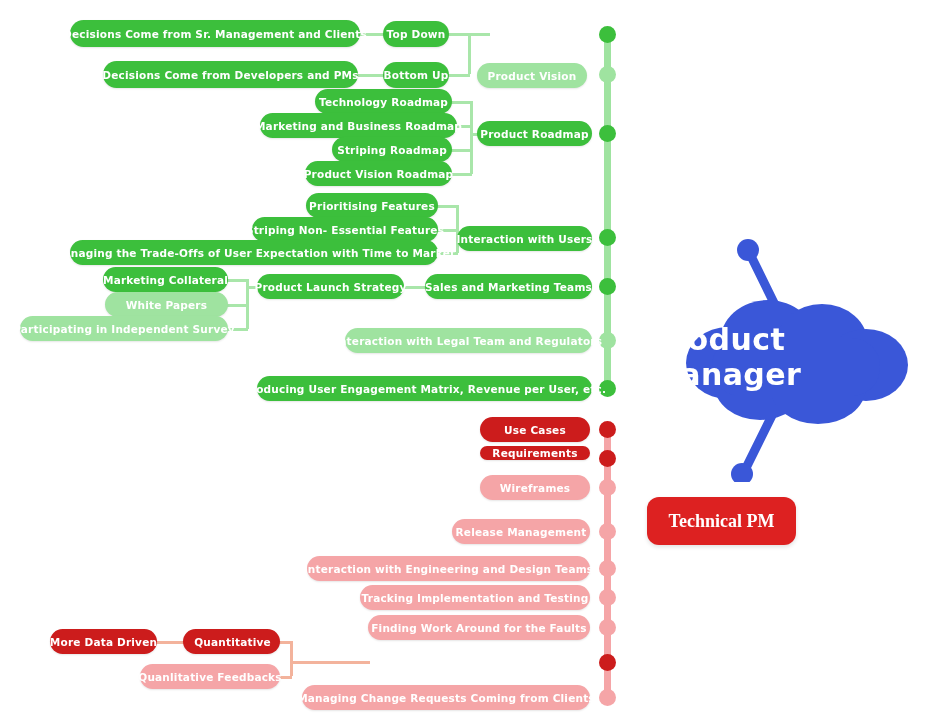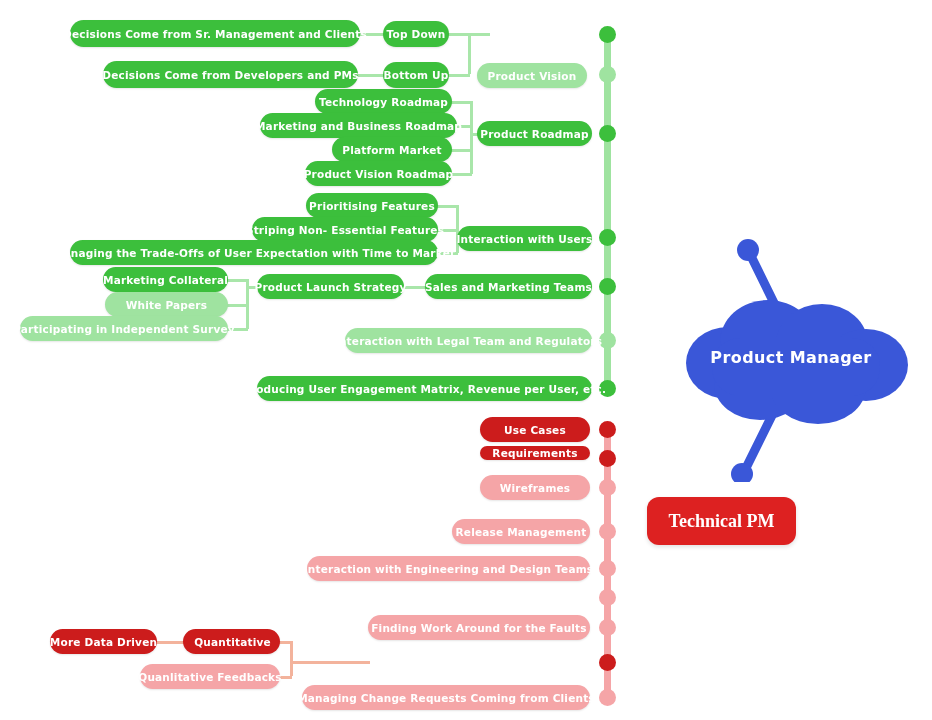--- a/index.html
+++ b/index.html
@@ -44,21 +44,21 @@
     border-radius:12px;color:#fff;font-size:18px;font-weight:700;
     box-shadow:0 2px 4px rgba(0,0,0,.12);
   }
   .role-green{background:#34c234;}
   .role-red{background:#dd2121;}
 
   .cloud-wrap{position:absolute;left:650px;top:232px;width:282px;height:250px;}
   .cloud-label{
     position:absolute;left:0;top:0;width:282px;height:250px;
     display:flex;align-items:center;justify-content:center;
-    color:#fff;font-size:16px;font-weight:700;letter-spacing:.4px;
+    color:#fff;font-size:30px;font-weight:700;letter-spacing:.4px;
     pointer-events:none;
   }
 </style>
 </head>
 <body>
 
 <div class="canvas">
 
   <div class="spine green" style="left:604px;top:30px;height:364px;"></div>
 
@@ -98,21 +98,21 @@
 
   <div class="conn-h cg" style="left:450px;top:101px;width:22px;"></div>
   <div class="conn-h cg" style="left:455px;top:125px;width:17px;"></div>
   <div class="conn-h cg" style="left:450px;top:149px;width:22px;"></div>
   <div class="conn-h cg" style="left:450px;top:173px;width:22px;"></div>
   <div class="conn-v cg" style="left:470px;top:101px;height:73px;"></div>
   <div class="conn-h cg" style="left:470px;top:133px;width:12px;"></div>
 
   <div class="pill g-dark" style="left:315px;top:89px;width:137px;height:25px;">Technology Roadmap</div>
   <div class="pill g-dark" style="left:260px;top:113px;width:197px;height:25px;">Marketing and Business Roadmap</div>
-  <div class="pill g-dark" style="left:332px;top:137px;width:120px;height:25px;">Platform Market</div>
+  <div class="pill g-dark" style="left:332px;top:137px;width:120px;height:25px;">Striping Roadmap</div>
   <div class="pill g-dark" style="left:305px;top:161px;width:147px;height:25px;">Product Vision Roadmap</div>
   <div class="pill g-dark" style="left:477px;top:121px;width:115px;height:25px;">Product Roadmap</div>
 
   <div class="conn-h cg" style="left:436px;top:205px;width:22px;"></div>
   <div class="conn-h cg" style="left:436px;top:229px;width:22px;"></div>
   <div class="conn-h cg" style="left:436px;top:252px;width:22px;"></div>
   <div class="conn-v cg" style="left:456px;top:205px;height:48px;"></div>
   <div class="conn-h cg" style="left:456px;top:237px;width:8px;"></div>
 
   <div class="pill g-dark" style="left:306px;top:193px;width:132px;height:25px;">Prioritising Features</div>
@@ -134,20 +134,21 @@
   <div class="pill g-dark" style="left:425px;top:274px;width:167px;height:25px;">Sales and Marketing Teams</div>
 
   <div class="pill g-light" style="left:345px;top:328px;width:247px;height:25px;">Interaction with Legal Team and Regulators</div>
   <div class="pill g-dark" style="left:257px;top:376px;width:335px;height:25px;">Producing User Engagement Matrix, Revenue per User, etc.</div>
 
   <div class="pill r-dark" style="left:480px;top:417px;width:110px;height:25px;">Use Cases</div>
   <div class="pill r-dark" style="left:480px;top:446px;width:110px;height:14px;">Requirements</div>
   <div class="pill r-light" style="left:480px;top:475px;width:110px;height:25px;">Wireframes</div>
   <div class="pill r-light" style="left:452px;top:519px;width:138px;height:25px;">Release Management</div>
   <div class="pill r-light" style="left:307px;top:556px;width:283px;height:25px;">Interaction with Engineering and Design Teams</div>
+  <div class="pill r-light" style="left:360px;top:585px;width:230px;height:25px;">Tracking Implementation and Testing</div>
   <div class="pill r-light" style="left:368px;top:615px;width:222px;height:25px;">Finding Work Around for the Faults</div>
   <div class="pill r-light" style="left:302px;top:685px;width:288px;height:25px;">Managing Change Requests Coming from Clients</div>
 
   <div class="conn-h cr" style="left:155px;top:641px;width:30px;"></div>
   <div class="conn-h cr" style="left:278px;top:641px;width:14px;"></div>
   <div class="conn-h cr" style="left:278px;top:676px;width:14px;"></div>
   <div class="conn-v cr" style="left:290px;top:641px;height:35px;"></div>
   <div class="conn-h cr" style="left:290px;top:661px;width:80px;"></div>
 
   <div class="pill r-dark" style="left:50px;top:629px;width:107px;height:25px;">More Data Driven</div>

